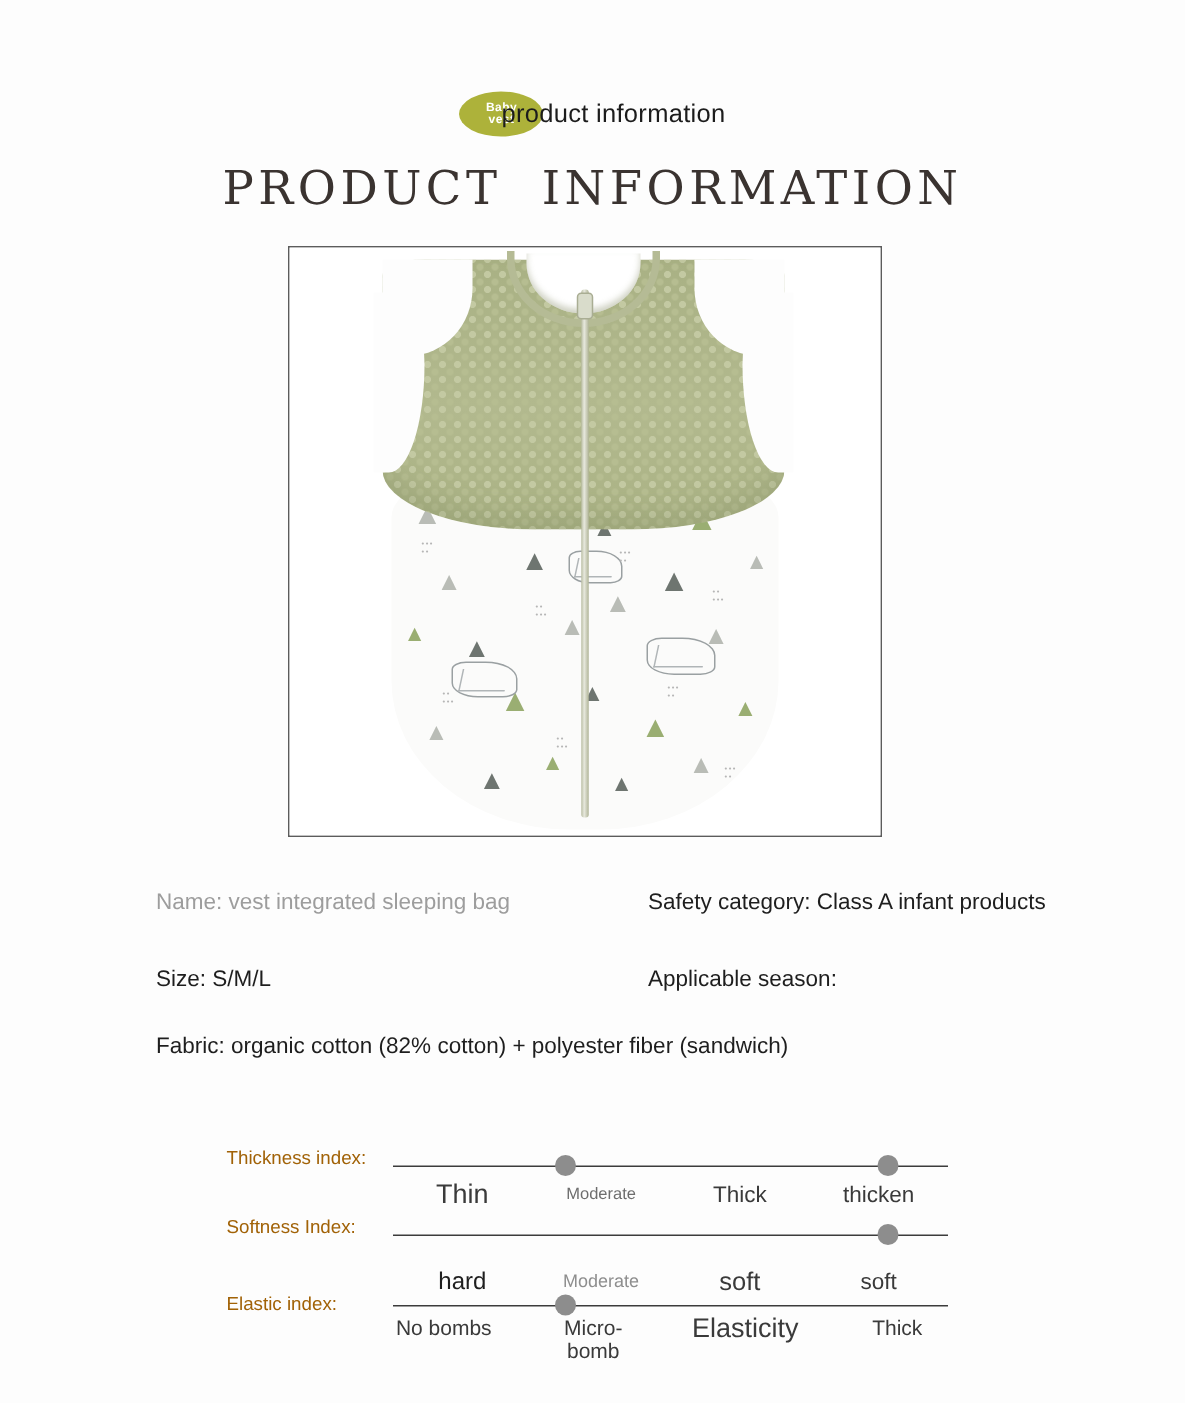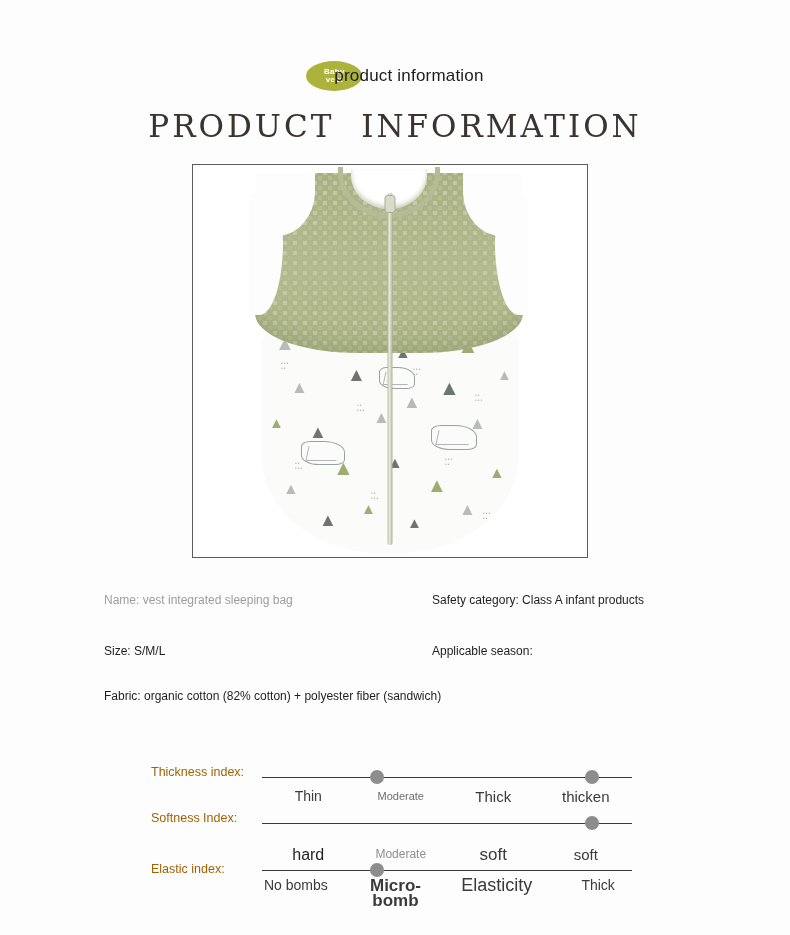--- a/index.html
+++ b/index.html
@@ -206,21 +206,21 @@
     height: 16px;
     border: 1px solid #a9ad93;
     border-radius: 3px;
     background: #d9dccb;
     z-index: 5;
   }
 
   
   .spec {
     position: absolute;
-    font-size: 12px;
+    font-size: 15px;
     white-space: nowrap;
   }
   .spec.dim { color: #9d9d9d; }
   .spec.dark { color: #1e1e1e; }
 
   
   .index-table {
     position: absolute;
     left: 0;
     top: 757px;
@@ -343,21 +343,21 @@
 <div class="spec dark" style="left:104px; top:689px;">Fabric: organic cotton (82% cotton) + polyester fiber (sandwich)</div>
 
 <div class="index-table">
 
   <div class="idx-row" style="top:0;">
     <div class="idx-label" style="top:8px;">Thickness index:</div>
     <div class="idx-line" style="top:20px;"></div>
     <div class="idx-dot" style="left:377px; top:20px;"></div>
     <div class="idx-dot" style="left:592px; top:20px;"></div>
     <div class="idx-ticks" style="top:32px;">
-      <div class="idx-tick" style="font-size:14px;">Thin</div>
+      <div class="idx-tick" style="font-size:18px;">Thin</div>
       <div class="idx-tick" style="font-size:11px;color:#6d6d6d;">Moderate</div>
       <div class="idx-tick" style="font-size:15px;">Thick</div>
       <div class="idx-tick" style="font-size:15px;">thicken</div>
     </div>
   </div>
 
   <div class="idx-row" style="top:46px;">
     <div class="idx-label" style="top:8px;">Softness Index:</div>
     <div class="idx-line" style="top:20px;"></div>
     <div class="idx-dot" style="left:592px; top:20px;"></div>
@@ -368,19 +368,19 @@
       <div class="idx-tick" style="font-size:15px;">soft</div>
     </div>
   </div>
 
   <div class="idx-row" style="top:93px;">
     <div class="idx-label" style="top:12px;">Elastic index:</div>
     <div class="idx-line" style="top:20px;"></div>
     <div class="idx-dot" style="left:377px; top:20px;"></div>
     <div class="idx-ticks" style="top:28px;gap:32px;">
       <div class="idx-tick" style="font-size:14px;width:66px;flex:1 1 0;">No bombs</div>
-      <div class="idx-tick" style="font-size:17px;font-weight:bold;">Micro-bomb</div>
+      <div class="idx-tick" style="font-size:14px;">Micro-bomb</div>
       <div class="idx-tick" style="font-size:18px;">Elasticity</div>
       <div class="idx-tick" style="font-size:14px;">Thick</div>
     </div>
   </div>
 
 </div>
 
 </body></html>

